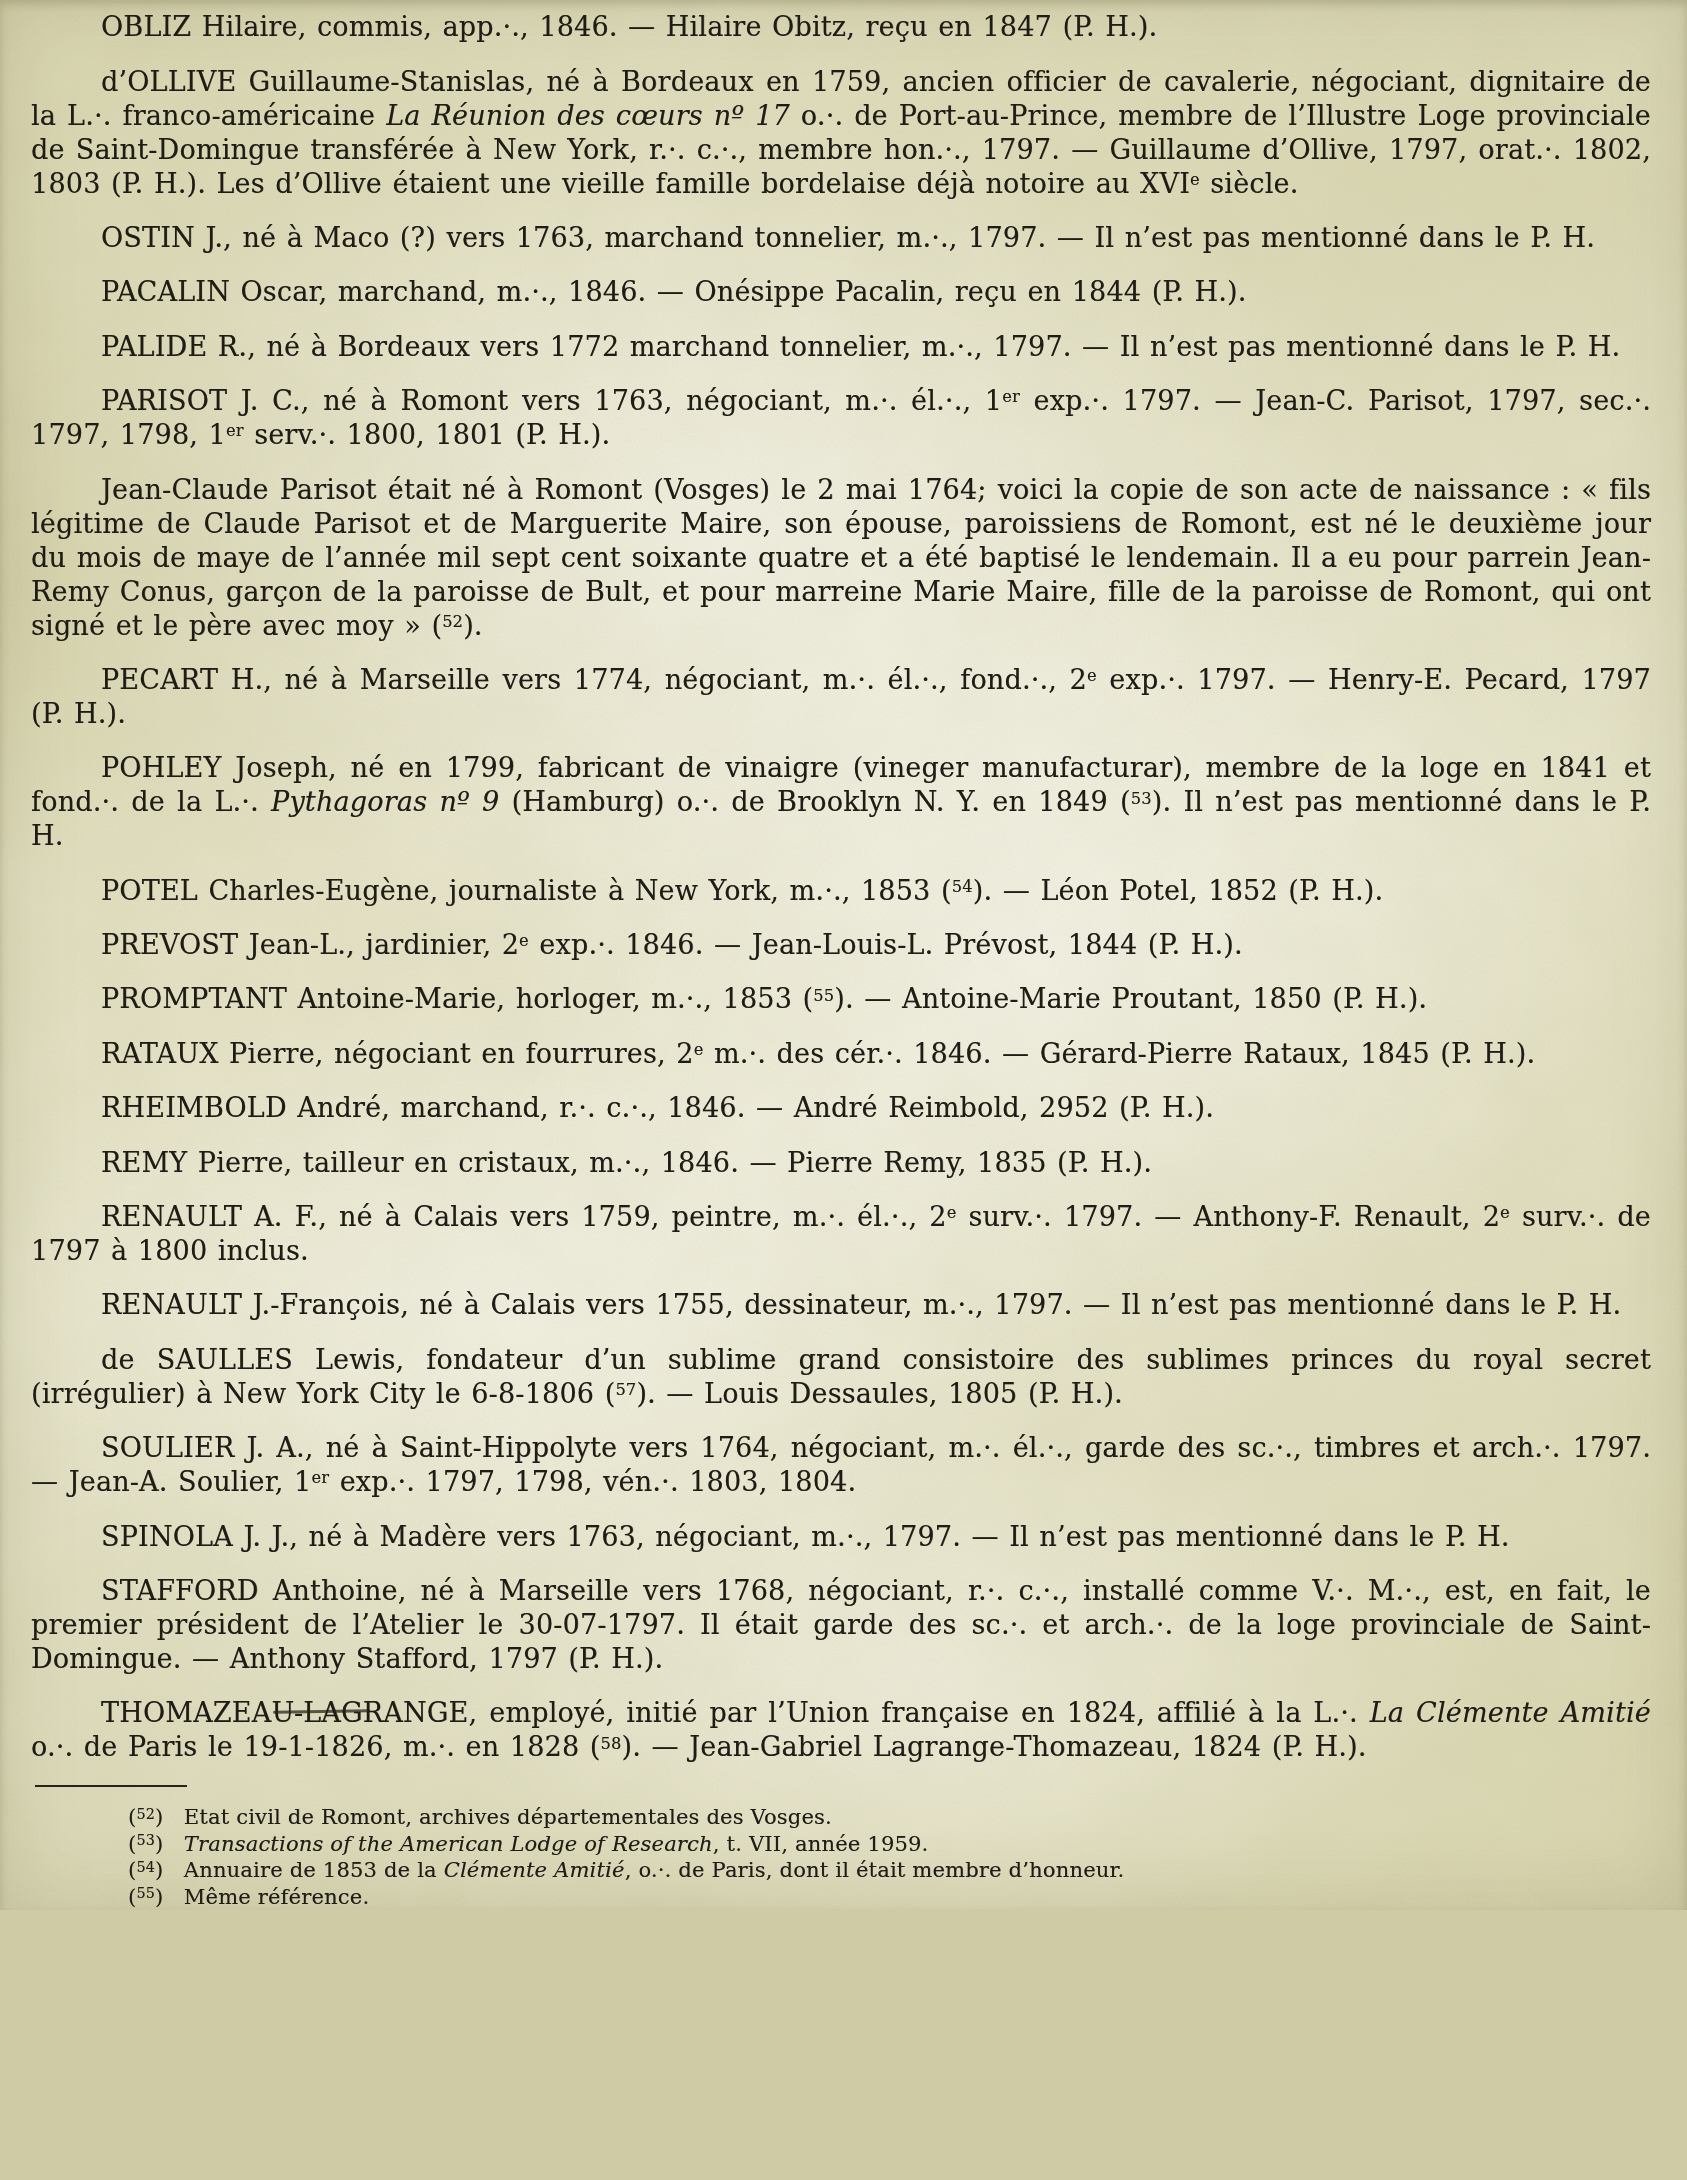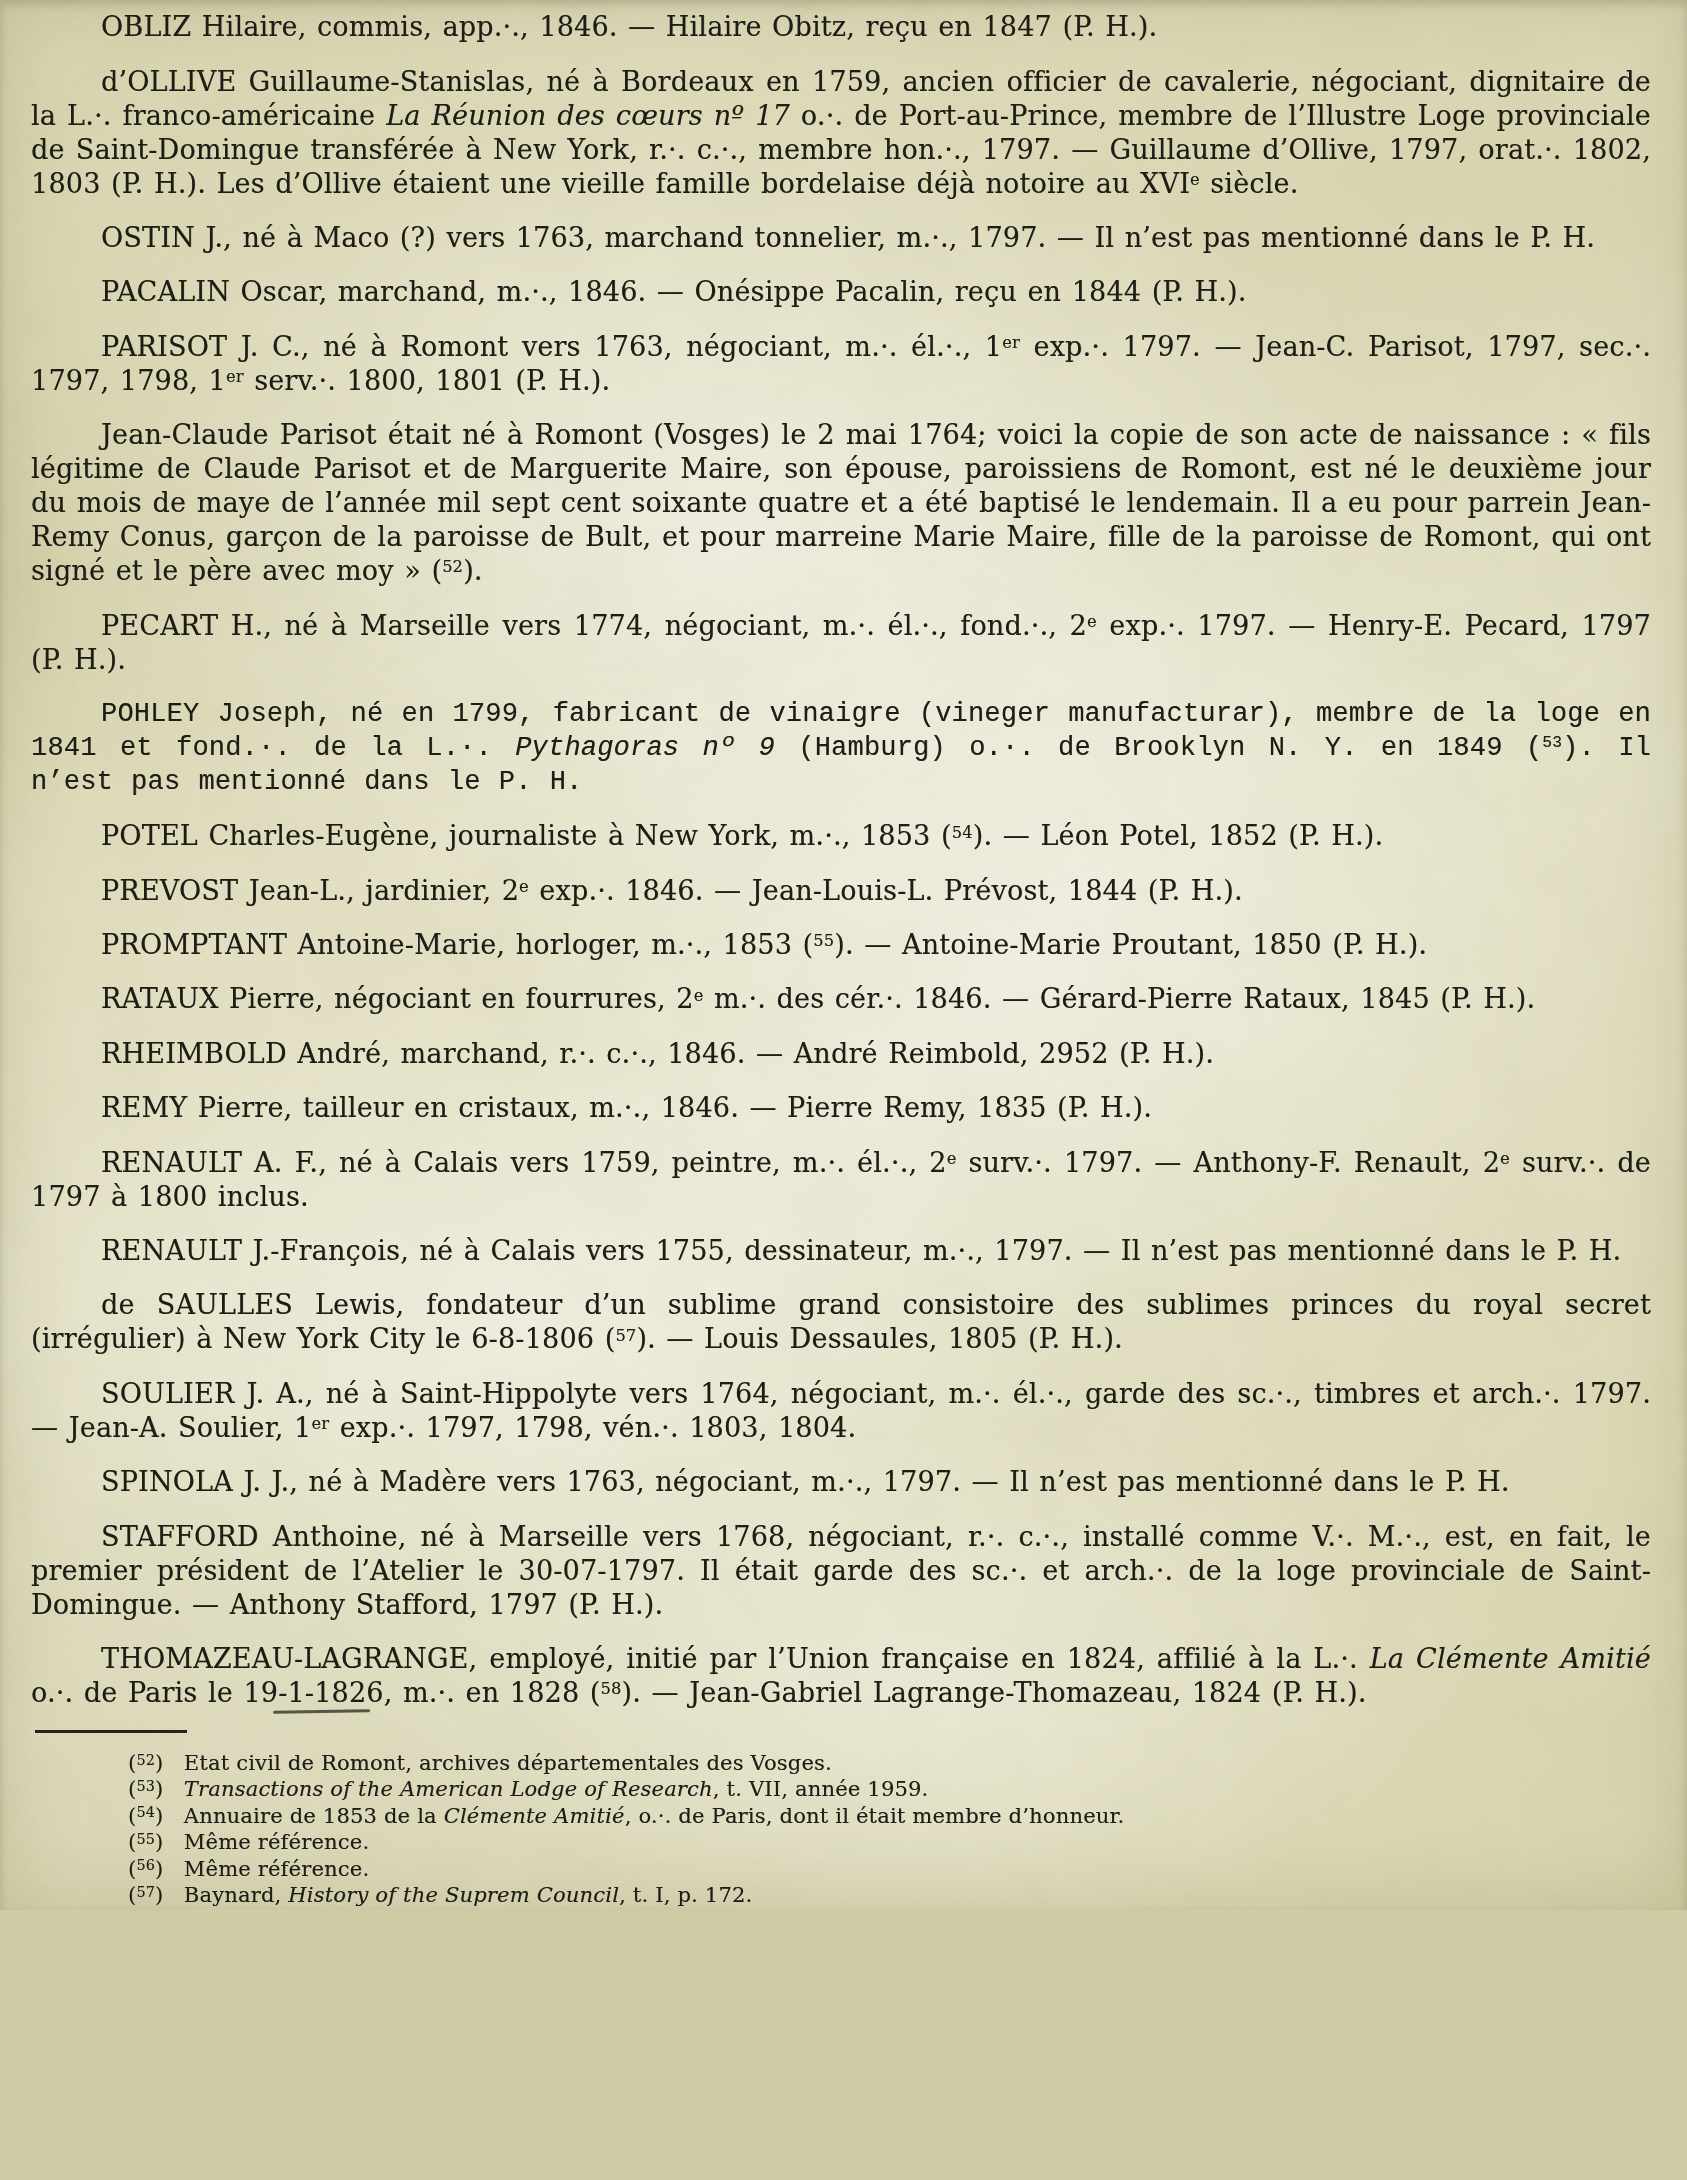--- a/index.html
+++ b/index.html
@@ -50,21 +50,21 @@
     line-height: 34px;
     letter-spacing: 0.2px;
     word-spacing: 1.7px;
     text-indent: 70px;
     text-align: justify;
     text-align-last: left;
     hyphens: none;
   }
   
   #entries p.entry:nth-child(7) { margin-top: 13px; }
-  #entries p.entry:nth-child(8) { margin-top: 16px; font-family: Liberation Mono, monospace; }
+  #entries p.entry:nth-child(8) { margin-top: 16px; }
   .it { font-style: italic; }
   sup {
     font-size: 0.60em;
     line-height: 0;
     vertical-align: baseline;
     position: relative;
     top: -0.48em;
   }
   .fn-rule {
     width: 152px;
@@ -120,20 +120,21 @@
     <rect width="1981" height="2560" filter="url(#grain-blotch)"></rect>
     <rect width="1981" height="2560" filter="url(#grain-fine)"></rect>
   </svg>
 
   <div class="text-block">
     <section id="entries">
         <p class="entry">OBLIZ Hilaire, commis, app.·., 1846. — Hilaire Obitz, reçu en 1847 (P. H.).</p>
         <p class="entry">d’OLLIVE Guillaume-Stanislas, né à Bordeaux en 1759, ancien officier de cavalerie, négociant, dignitaire de la L.·. franco-américaine <span class="it">La Réunion des cœurs nº 17</span> o.·. de Port-au-Prince, membre de l’Illustre Loge provinciale de Saint-Domingue transférée à New York, r.·. c.·., membre hon.·., 1797. — Guillaume d’Ollive, 1797, orat.·. 1802, 1803 (P. H.). Les d’Ollive étaient une vieille famille bordelaise déjà notoire au XVI<sup>e</sup> siècle.</p>
         <p class="entry">OSTIN J., né à Maco (?) vers 1763, marchand tonnelier, m.·., 1797. — Il n’est pas mentionné dans le P. H.</p>
         <p class="entry">PACALIN Oscar, marchand, m.·., 1846. — Onésippe Pacalin, reçu en 1844 (P. H.).</p>
+        <p class="entry">PALIDE R., né à Bordeaux vers 1772 marchand tonnelier, m.·., 1797. — Il n’est pas mentionné dans le P. H.</p>
         <p class="entry">PARISOT J. C., né à Romont vers 1763, négociant, m.·. él.·., 1<sup>er</sup> exp.·. 1797. — Jean-C. Parisot, 1797, sec.·. 1797, 1798, 1<sup>er</sup> serv.·. 1800, 1801 (P. H.).</p>
         <p class="entry">Jean-Claude Parisot était né à Romont (Vosges) le 2 mai 1764; voici la copie de son acte de naissance : « fils légitime de Claude Parisot et de Marguerite Maire, son épouse, paroissiens de Romont, est né le deuxième jour du mois de maye de l’année mil sept cent soixante quatre et a été baptisé le lendemain. Il a eu pour parrein Jean-Remy Conus, garçon de la paroisse de Bult, et pour marreine Marie Maire, fille de la paroisse de Romont, qui ont signé et le père avec moy » (<sup>52</sup>).</p>
         <p class="entry">PECART H., né à Marseille vers 1774, négociant, m.·. él.·., fond.·., 2<sup>e</sup> exp.·. 1797. — Henry-E. Pecard, 1797 (P. H.).</p>
         <p class="entry">POHLEY Joseph, né en 1799, fabricant de vinaigre (vineger manufacturar), membre de la loge en 1841 et fond.·. de la L.·. <span class="it">Pythagoras nº 9</span> (Hamburg) o.·. de Brooklyn N. Y. en 1849 (<sup>53</sup>). Il n’est pas mentionné dans le P. H.</p>
         <p class="entry">POTEL Charles-Eugène, journaliste à New York, m.·., 1853 (<sup>54</sup>). — Léon Potel, 1852 (P. H.).</p>
         <p class="entry">PREVOST Jean-L., jardinier, 2<sup>e</sup> exp.·. 1846. — Jean-Louis-L. Prévost, 1844 (P. H.).</p>
         <p class="entry">PROMPTANT Antoine-Marie, horloger, m.·., 1853 (<sup>55</sup>). — Antoine-Marie Proutant, 1850 (P. H.).</p>
         <p class="entry">RATAUX Pierre, négociant en fourrures, 2<sup>e</sup> m.·. des cér.·. 1846. — Gérard-Pierre Rataux, 1845 (P. H.).</p>
         <p class="entry">RHEIMBOLD André, marchand, r.·. c.·., 1846. — André Reimbold, 2952 (P. H.).</p>
         <p class="entry">REMY Pierre, tailleur en cristaux, m.·., 1846. — Pierre Remy, 1835 (P. H.).</p>

